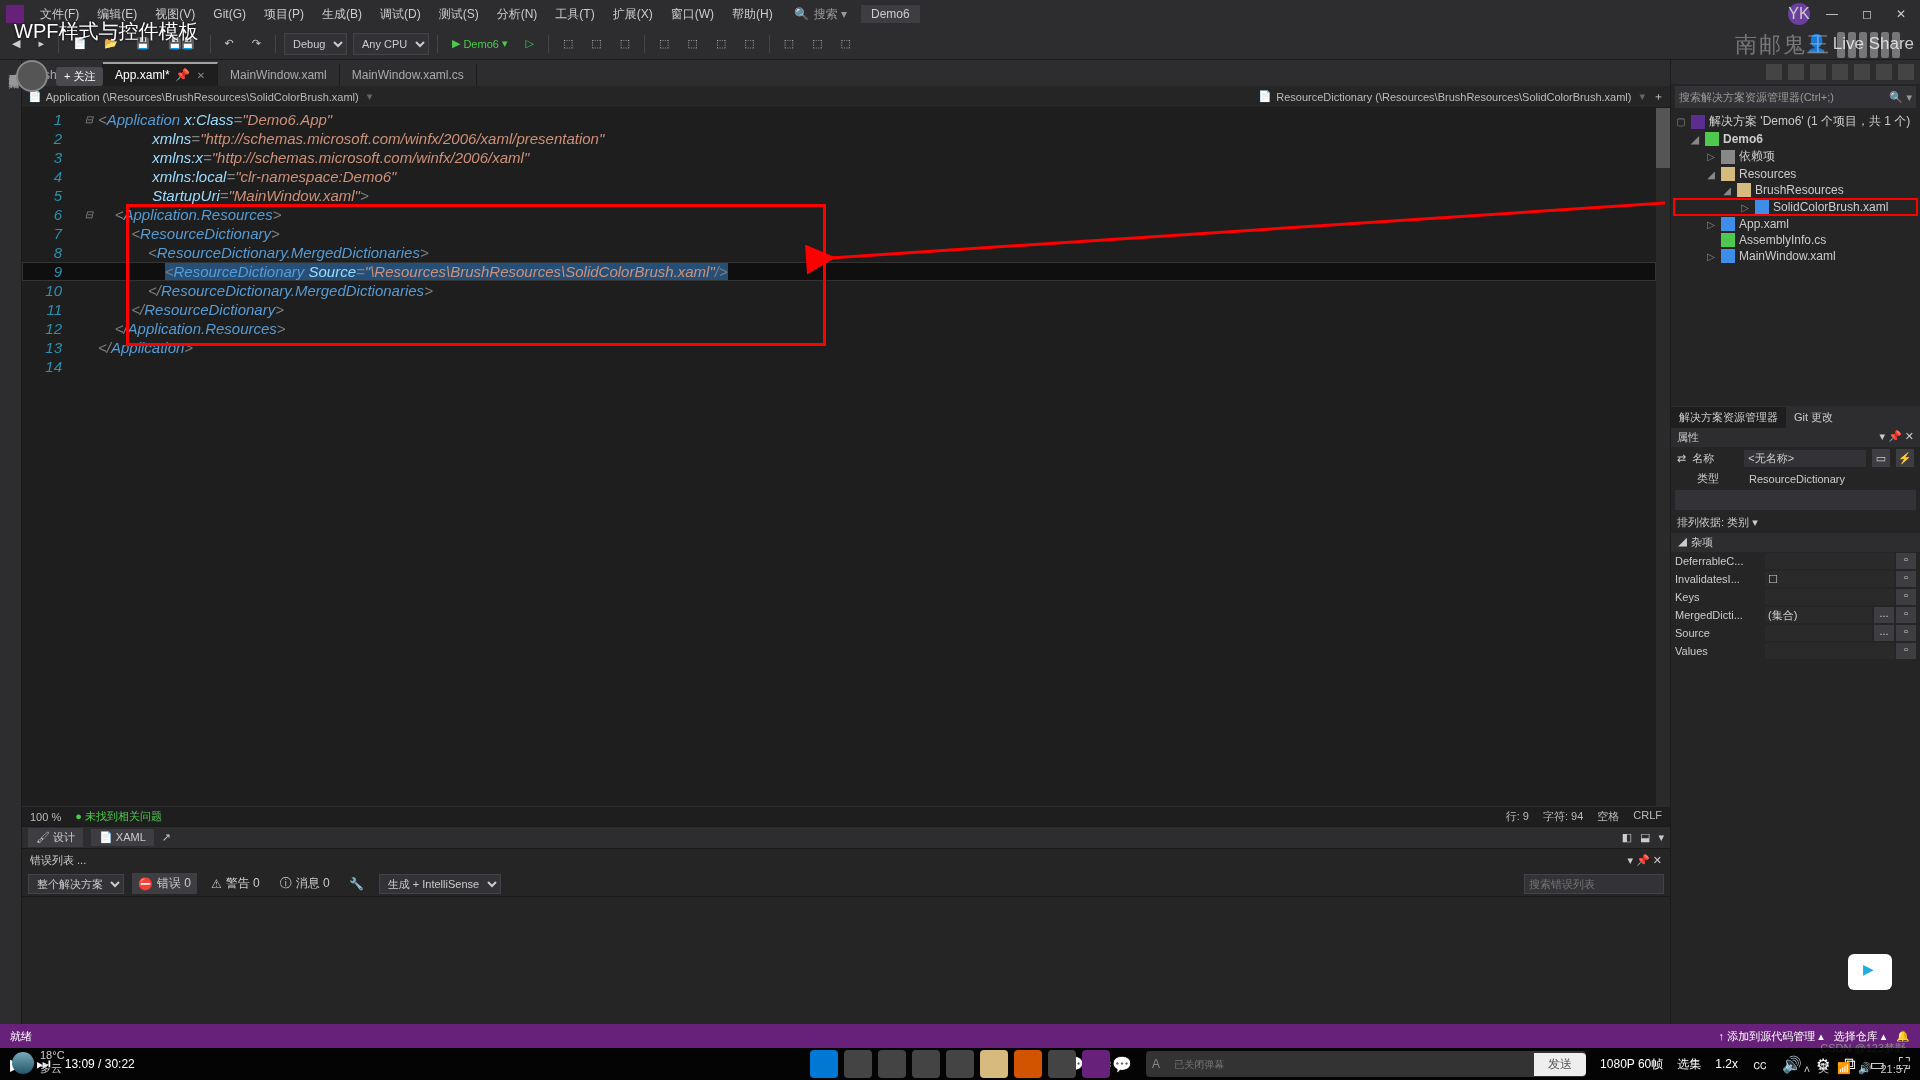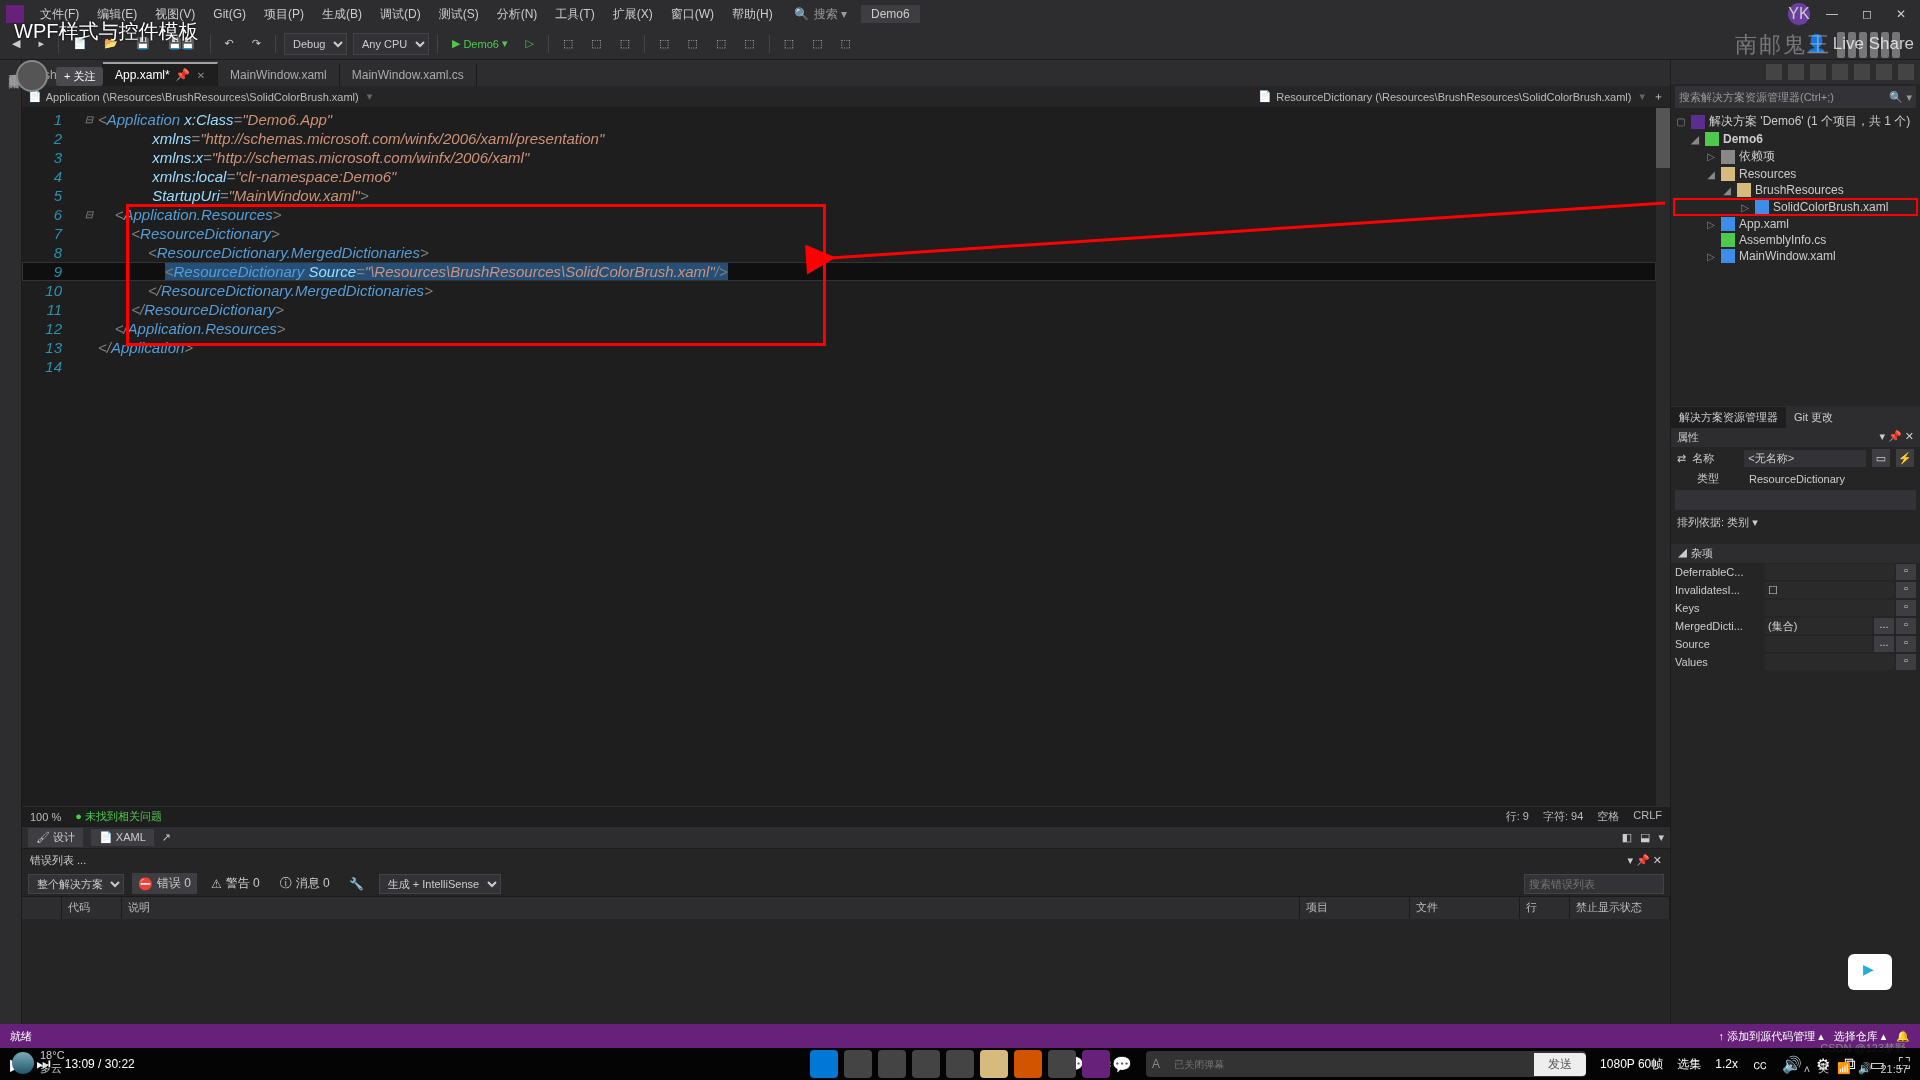--- a/index.html
+++ b/index.html
@@ -91,21 +91,21 @@
 .panel-tabbar .ptab { padding:3px 8px; }
 .panel-tabbar .ptab.active { background:#1e1e1e; }
 .prop-panel { flex:1; display:flex; flex-direction:column; font-size:11px; }
 .prop-hdr { background:#2d2d30; padding:2px 6px; display:flex; justify-content:space-between;}
 .prop-row { display:flex; align-items:center; padding:2px 6px; gap:6px; }
 .prop-row .lbl { width:46px; color:#ccc; }
 .prop-row .val { flex:1; background:#333337; padding:1px 4px; color:#ccc; }
 .prop-row .btn-sm { width:18px; height:18px; background:#3e3e42; display:flex; align-items:center; justify-content:center;}
 .prop-filter { height:20px; background:#333337; margin:2px 4px; }
 .prop-sort { padding:3px 6px; color:#ccc; }
-.prop-cat { background:#2d2d30; padding:2px 6px; color:#ccc;margin-top:11px; }
+.prop-cat { background:#2d2d30; padding:2px 6px; color:#ccc; }
 .prop-grid-row { display:flex; padding:1px 4px; align-items:center; }
 .prop-grid-row .pn { width:90px; color:#ccc; overflow:hidden; text-overflow:ellipsis; white-space:nowrap;}
 .prop-grid-row .pv { flex:1; background:#2a2a2b; height:16px; display:flex; align-items:center; padding:0 3px;}
 .prop-grid-row .pbtn { width:20px; height:16px; background:#3e3e42; margin-left:2px; text-align:center;}
 .vs-status { position:absolute; bottom:32px; left:0; right:0; height:24px; background:#68217a; color:#fff; display:flex; align-items:center; padding:0 10px; font-size:11px; gap:10px; z-index:10;}
 .vs-status .right { margin-left:auto; display:flex; align-items:center; gap:10px; }
 .video-bar { position:absolute; bottom:0; left:0; right:0; height:32px; background:rgba(0,0,0,.85); display:flex; align-items:center; padding:0 10px; gap:14px; z-index:60;}
 .video-bar .vbtn { color:#fff; font-size:16px; cursor:pointer; }
 .video-bar .time { color:#fff; font-size:12px; }
 .video-bar .danmu-input { flex:1; max-width:440px; height:26px; background:#333; border-radius:4px; display:flex; align-items:center; margin-left:auto; margin-right:0;}
@@ -342,29 +342,20 @@
       </div>
       <div class="filters">
         <select class="combo"><option>整个解决方案</option></select>
         <span class="chip err">⛔ <span>错误 0</span></span>
         <span class="chip">⚠ <span>警告 0</span></span>
         <span class="chip">ⓘ <span>消息 0</span></span>
         <span class="chip">🔧</span>
         <select class="combo"><option>生成 + IntelliSense</option></select>
         <input class="search-err" placeholder="搜索错误列表" style="">
       </div>
-      <div class="table-hdr">
-        <div style="width:40px"></div>
-        <div style="width:60px">代码</div>
-        <div style="flex:1">说明</div>
-        <div style="width:110px">项目</div>
-        <div style="width:110px">文件</div>
-        <div style="width:50px">行</div>
-        <div style="width:100px">禁止显示状态</div>
-      </div>
     </div>
   </div>
 
   <div class="right-col">
     <div class="tool-icons">
       <span></span>
         <span></span>
         <span></span>
         <span></span>
         <span></span>

